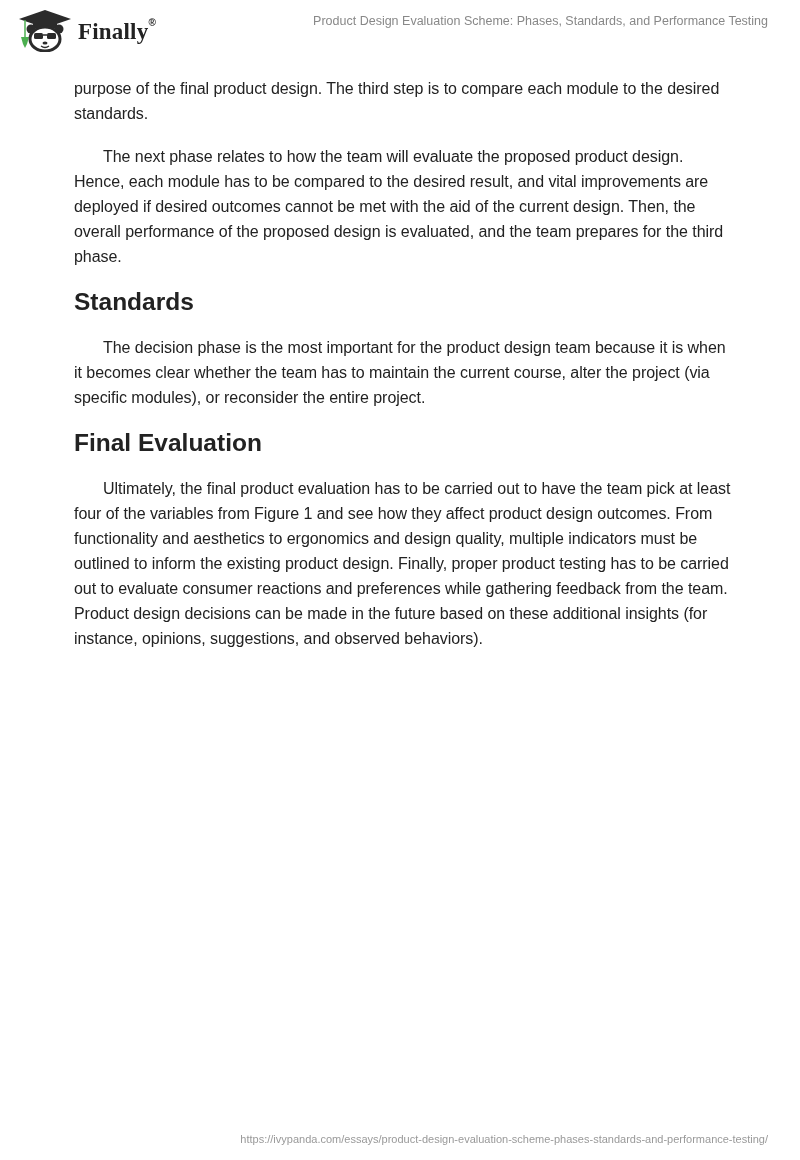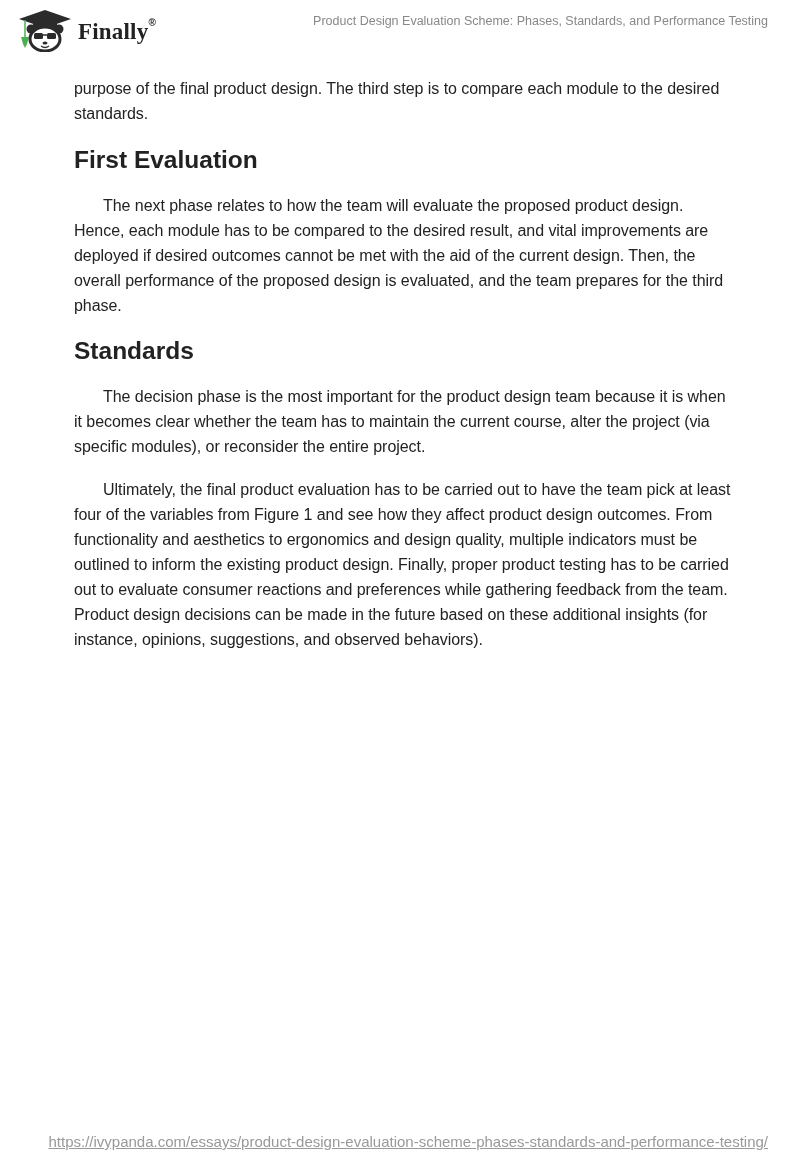--- a/index.html
+++ b/index.html
@@ -50,23 +50,22 @@
     }
     p.body.indent { text-indent: 29px; }
     h2 {
       font-size: 24.5px;
       font-weight: bold;
       color: #222;
       line-height: 30px;
     }
     .footer-url {
       position: absolute; right: 32px; top: 1133px;
-      font-size: 15px; color: #999999;
+      font-size: 11px; color: #999999;
       white-space: nowrap;
-      text-decoration: underline;
     }
   </style>
 </head>
 <body>
 
 <div class="header">
   <div class="logo">
     <div class="logo-icon">
       <svg width="58" height="44" viewBox="0 0 58 44">
 
@@ -90,22 +89,22 @@
       </svg>
     </div>
     <span class="logo-text"><span>Finally</span><span class="logo-reg">®</span></span>
   </div>
   <div class="doc-title">Product Design Evaluation Scheme: Phases, Standards, and Performance Testing</div>
 </div>
 
 <div class="content">
   <p class="body">purpose of the final product design. The third step is to compare each module to the desired standards.</p>
 
-  <h2 style="margin-top:19px;">First Evaluation</h2>
   <p class="body indent" style="margin-top:18px;">The next phase relates to how the team will evaluate the proposed product design. Hence, each module has to be compared to the desired result, and vital improvements are deployed if desired outcomes cannot be met with the aid of the current design. Then, the overall performance of the proposed design is evaluated, and the team prepares for the third phase.</p>
 
   <h2 style="margin-top:18px;">Standards</h2>
   <p class="body indent" style="margin-top:18px;">The decision phase is the most important for the product design team because it is when it becomes clear whether the team has to maintain the current course, alter the project (via specific modules), or reconsider the entire project.</p>
 
+  <h2 style="margin-top:18px;">Final Evaluation</h2>
   <p class="body indent" style="margin-top:18px;">Ultimately, the final product evaluation has to be carried out to have the team pick at least four of the variables from Figure 1 and see how they affect product design outcomes. From functionality and aesthetics to ergonomics and design quality, multiple indicators must be outlined to inform the existing product design. Finally, proper product testing has to be carried out to evaluate consumer reactions and preferences while gathering feedback from the team. Product design decisions can be made in the future based on these additional insights (for instance, opinions, suggestions, and observed behaviors).</p>
 </div>
 
 <div class="footer-url">https://ivypanda.com/essays/product-design-evaluation-scheme-phases-standards-and-performance-testing/</div>
 
 </body></html>

